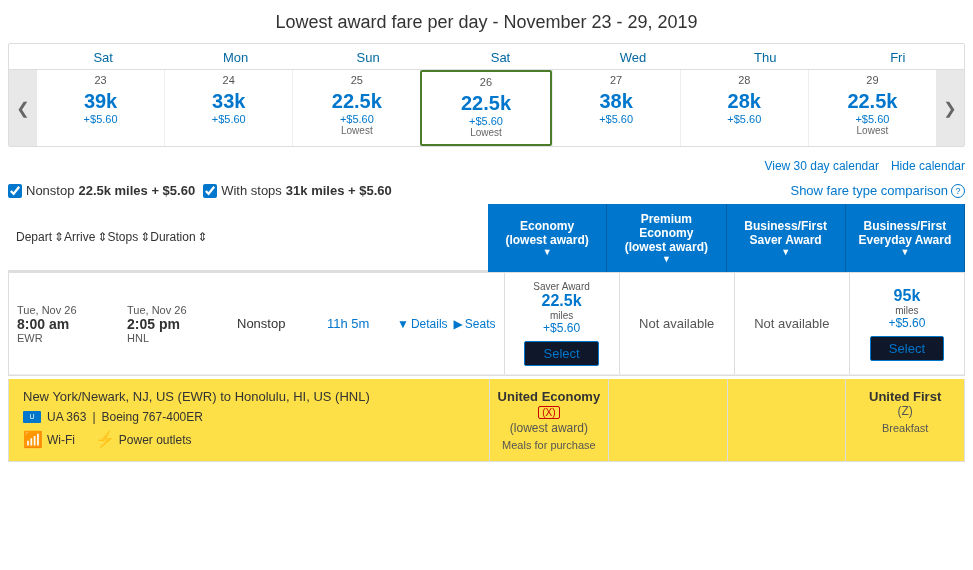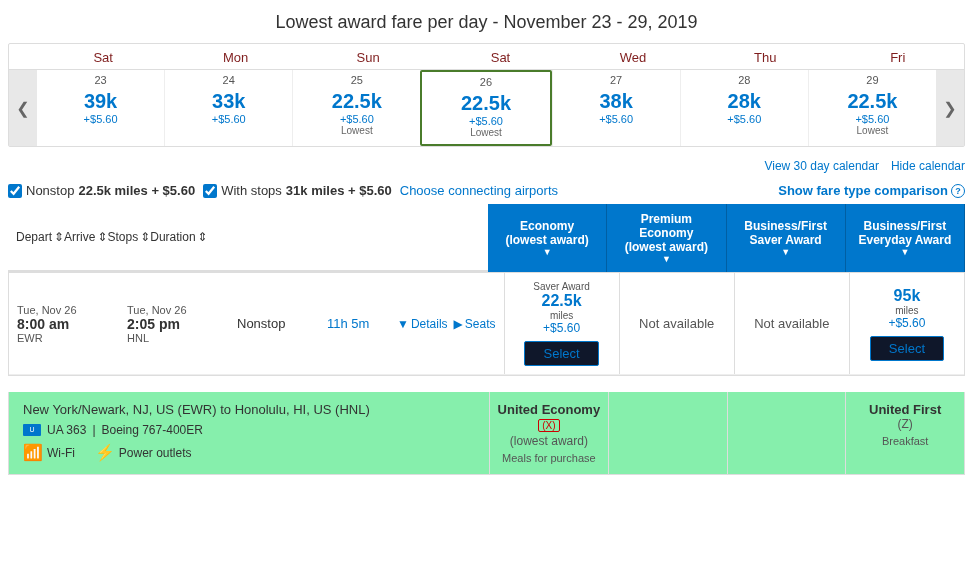--- a/index.html
+++ b/index.html
@@ -19,32 +19,32 @@
     .cal-day-miles { font-size: 20px; font-weight: bold; color: #0077cc; }
     .cal-day-fee { font-size: 11px; color: #0077cc; }
     .cal-day-label { font-size: 10px; color: #666; }
     .cal-day.selected { border: 2px solid #4a7c2b; border-radius: 2px; }
     .cal-day.selected .cal-day-miles { color: #0077cc; }
 
     
     .cal-header { display: flex; border-bottom: 1px solid #ddd; }
     .cal-header-nav { width: 28px; flex-shrink: 0; }
     .cal-header-days { display: flex; flex: 1; }
-    .cal-header-day { flex: 1; text-align: center; font-size: 13px; color: #7f1d1d; padding: 6px 0 4px; }
+    .cal-header-day { flex: 1; text-align: center; font-size: 13px; color: #0369a1; padding: 6px 0 4px; }
 
     
     .calendar-links { display: flex; justify-content: flex-end; padding: 4px 8px; gap: 12px; }
     .calendar-links a { color: #0077cc; text-decoration: none; font-size: 12px; }
 
     
     .filter-bar { display: flex; align-items: center; padding: 6px 8px; gap: 8px; font-size: 13px; }
     .filter-bar .checkbox-group { display: flex; align-items: center; gap: 4px; }
     .filter-bar input[type="checkbox"] { width: 14px; height: 14px; accent-color: #0077cc; }
     .filter-bar .link { color: #0077cc; text-decoration: none; margin-left: 4px; }
-    .filter-bar .right-link { margin-left: auto; color: #0077cc; text-decoration: none; display: flex; align-items: flex-end; gap: 3px; font-weight: bold; }
+    .filter-bar .right-link { margin-left: auto; color: #0077cc; text-decoration: none; display: flex; align-items: flex-end; gap: 3px; }
     .help-circle { display: inline-flex; align-items: center; justify-content: center; width: 14px; height: 14px; border-radius: 50%; border: 1px solid #0077cc; font-size: 9px; color: #0077cc; }
     .col-fare { flex: 1; background: #0077cc; color: #fff; padding: 8px 6px; text-align: center; font-size: 12px; font-weight: bold; border-right: 1px solid #005fa3; display: flex; flex-direction: column; align-items: center; justify-content: center; cursor: pointer; }
     .col-fare .sort-down { font-size: 9px; }
 
     
     .flight-section { margin: 0 8px; border: 1px solid #ddd; margin-bottom: 0; }
     .flight-row { display: flex; align-items: stretch; border-bottom: 1px solid #eee; }
     .flight-info { flex: 0 0 480px; display: flex; align-items: center; padding: 10px 8px; gap: 20px; }
     .flight-datetime { min-width: 90px; }
     .flight-datetime .time { font-size: 14px; font-weight: bold; color: #333; }
@@ -59,21 +59,21 @@
     .fare-cells { flex: 1; display: flex; }
     .fare-cell { flex: 1; border-left: 1px solid #ddd; padding: 8px 6px; text-align: center; display: flex; flex-direction: column; align-items: center; justify-content: center; }
     .fare-cell .award-type { font-size: 10px; color: #555; }
     .fare-cell .miles { font-size: 16px; font-weight: bold; color: #0077cc; }
     .fare-cell .miles-label { font-size: 10px; color: #555; }
     .fare-cell .fee { font-size: 12px; color: #0077cc; }
     .fare-cell .not-avail { font-size: 13px; color: #555; }
     .fare-cell .select-btn { margin-top: 6px; padding: 4px 18px; border: 1px solid #0077cc; background: #0f172a; color: #0077cc; font-size: 13px; cursor: pointer; border-radius: 2px; }
 
     
-    .detail-section { margin: 16px 8px; border: 1px solid #ddd; border-top: none; background: #86efac; }
+    .detail-section { margin: 3px 8px; border: 1px solid #ddd; border-top: none; background: #fde047; }
     .detail-row { display: flex; align-items: stretch; }
     .detail-info { flex: 0 0 480px; padding: 10px 14px; }
     .detail-info .route { font-size: 13px; color: #333; margin-bottom: 6px; }
     .detail-info .flight-num { display: flex; align-items: center; gap: 6px; font-size: 12px; color: #333; margin-bottom: 6px; }
     .united-logo { display: inline-block; width: 18px; height: 12px; background: #0077cc; border-radius: 1px; font-size: 7px; color: #fff; text-align: center; line-height: 12px; }
     .detail-info .amenities { display: flex; gap: 20px; font-size: 12px; color: #333; margin-top: 6px; }
     .amenity { display: flex; align-items: center; gap: 4px; }
 
     .detail-fare-cells { flex: 1; display: flex; }
     .detail-fare-cell { flex: 1; border-left: 1px solid #ddd; padding: 10px 6px; text-align: center; display: flex; flex-direction: column; align-items: center; justify-content: flex-start; font-size: 12px; color: #555; }
@@ -160,21 +160,20 @@
 <div class="filter-bar">
   <div class="checkbox-group">
     <input type="checkbox" checked="" style="">
     <span>Nonstop</span>
     <strong>22.5k miles + $5.60</strong>
   </div>
   <div class="checkbox-group">
     <input type="checkbox" checked="" style="">
     <span>With stops</span>
     <strong>31k miles + $5.60</strong>
-    <a href="#" class="link">Choose connecting airports</a>
   </div>
   <a href="#" class="right-link">
     <span>Show fare type comparison</span>
     <span class="help-circle">?</span>
   </a>
 </div>
 
 <div class="col-header-row">
   <div class="col-header-left">
     <span class="sort-col"><span>Depart</span> ⇕</span>

